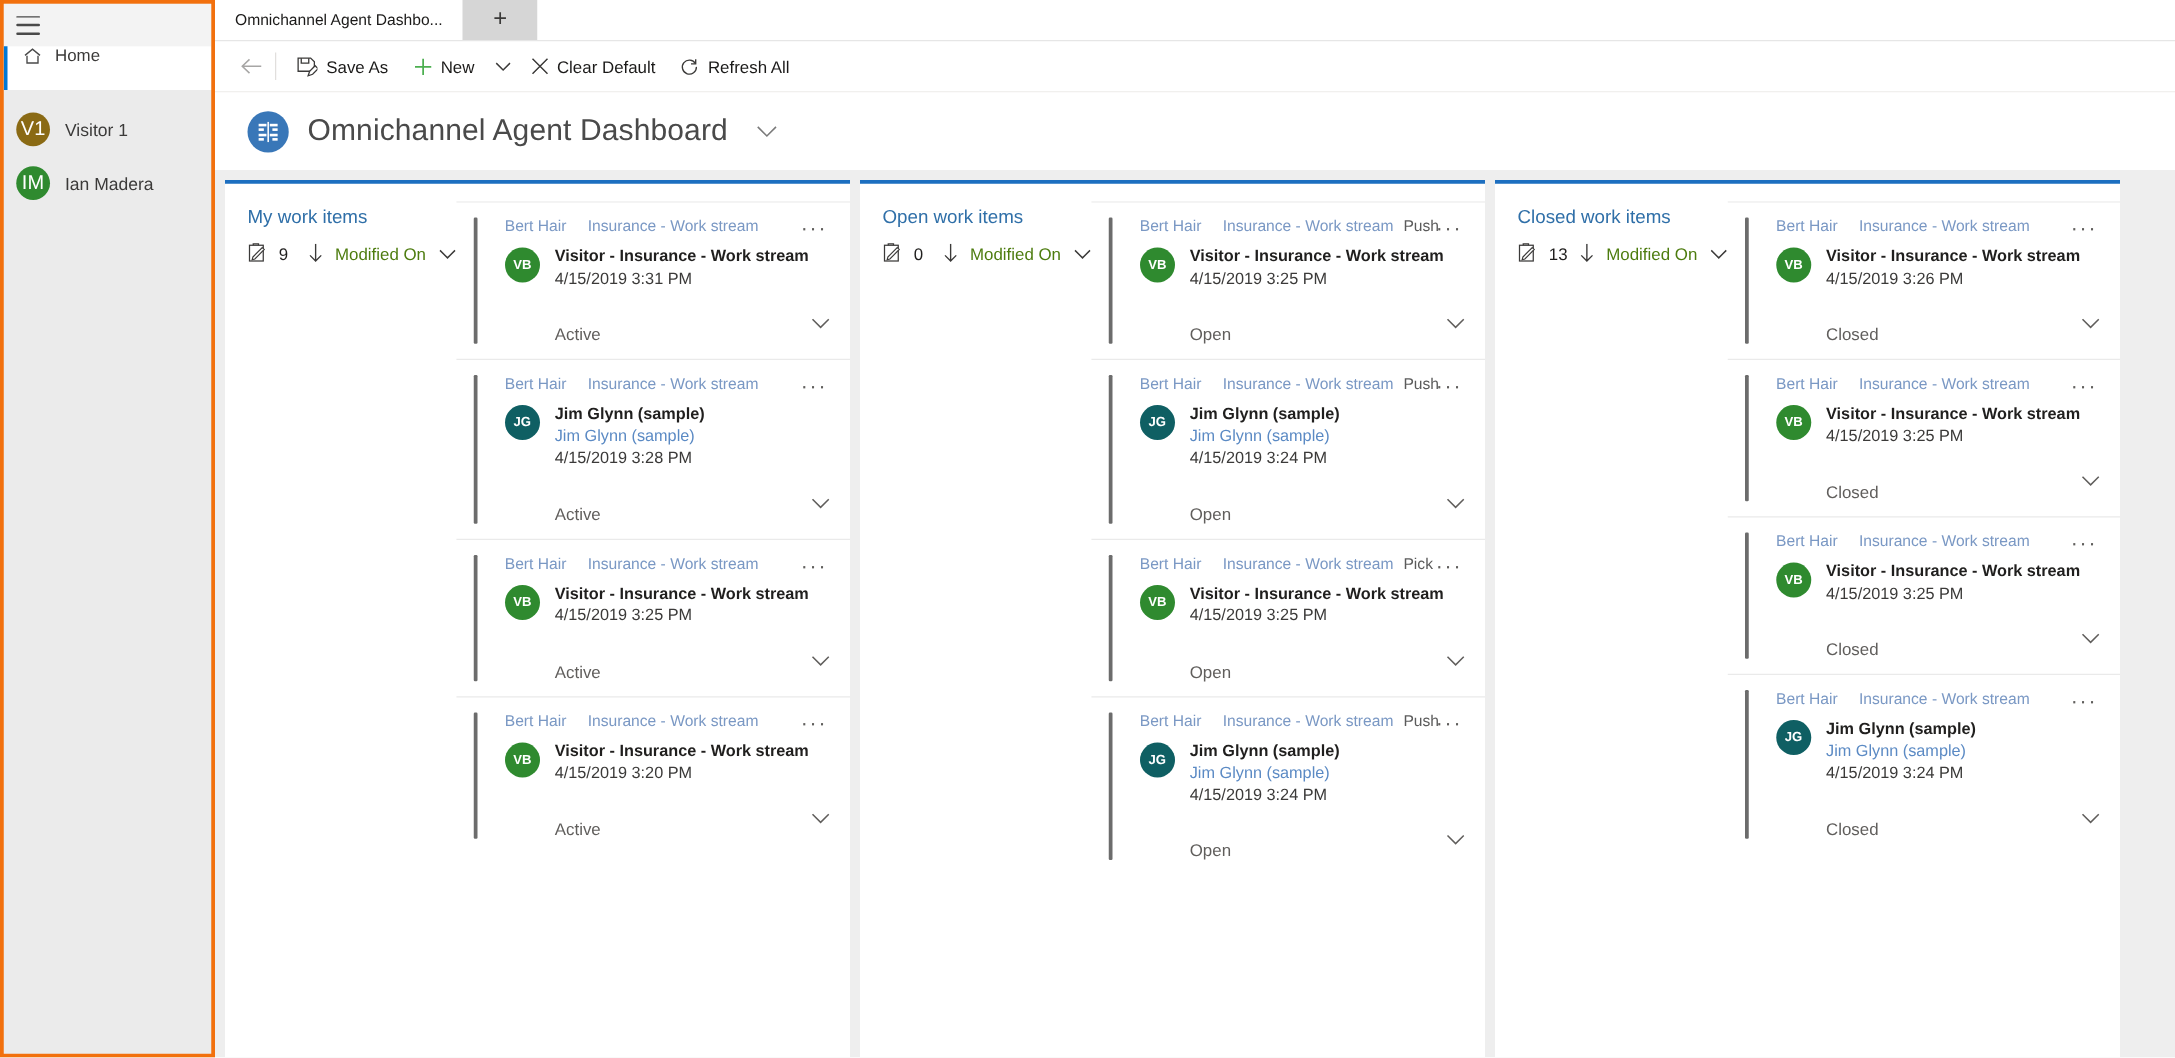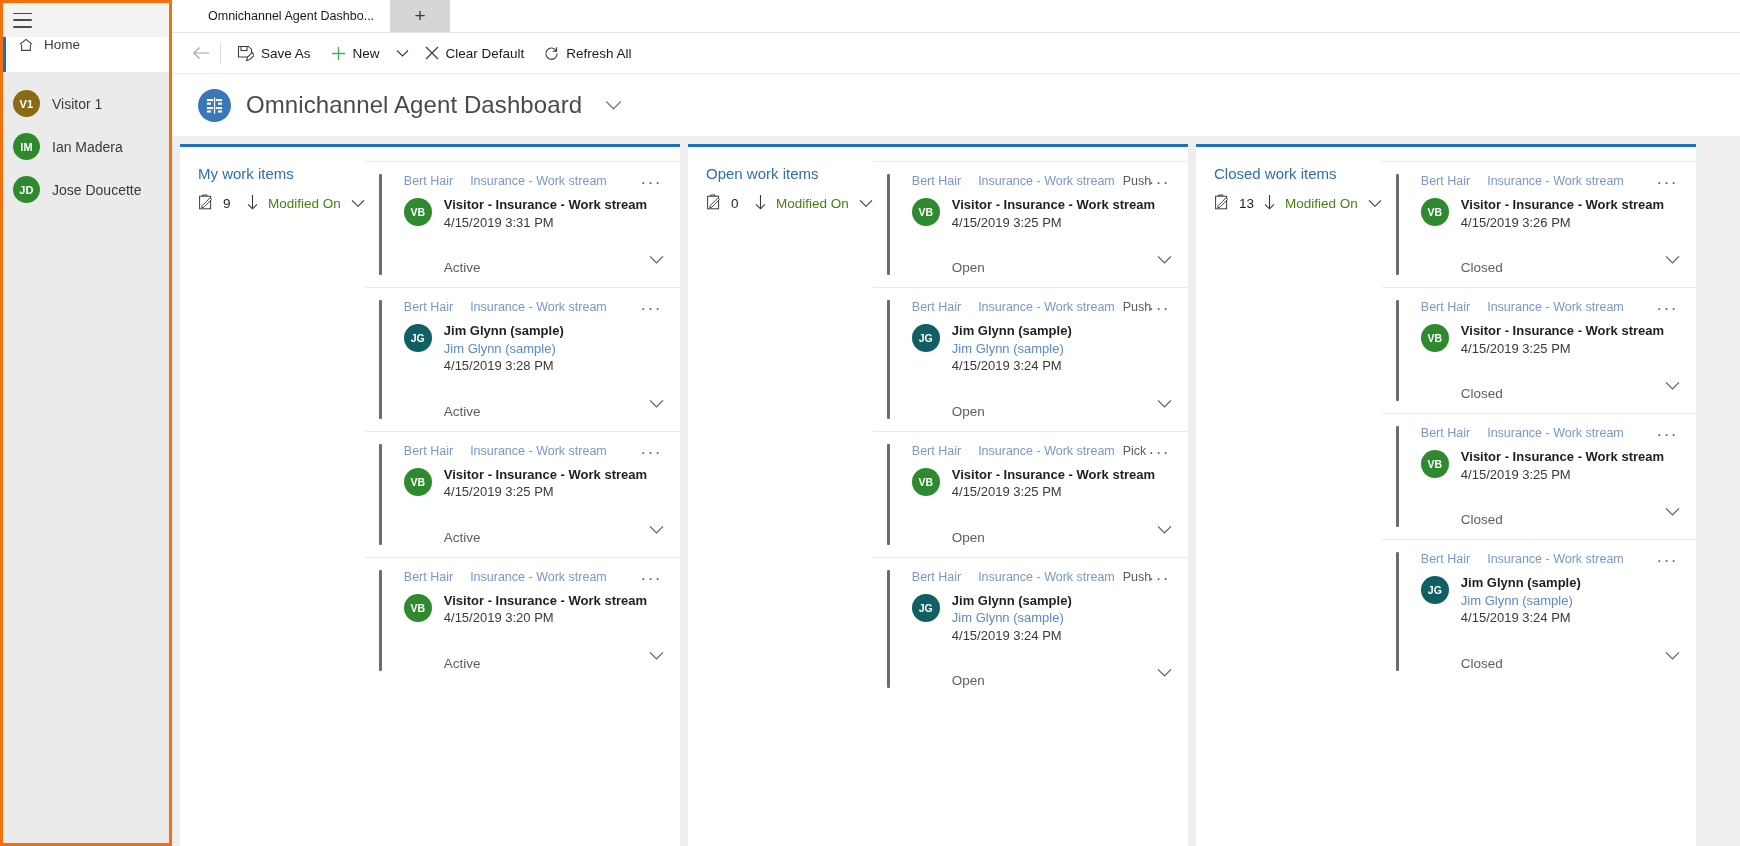--- a/index.html
+++ b/index.html
@@ -44,41 +44,41 @@
 
   .person-list { padding-top: 10px; }
   .person {
     display: flex; align-items: center; gap: 12px;
     padding: 8px 0 8px 10px;
     cursor: pointer;
   }
   .avatar {
     width: 27px; height: 27px; flex: 0 0 27px;
     border-radius: 50%;
-    color: #fff; font-size: 11px; font-weight: 700;
+    color: #fff; font-size: 16px; font-weight: 400;
     display: flex; align-items: center; justify-content: center;
     letter-spacing: .2px;
   }
   .person .pname { font-size: 14px; color: #3b3a39; }
 
   
   .main { flex: 1 1 auto; height: 846px; display: flex; flex-direction: column; background: #ffffff; min-width: 0; }
 
   
   .tabstrip {
     height: 33px; background: #ffffff;
     display: flex; align-items: flex-end;
     border-bottom: 1px solid #e6e6e6;
     position: relative;
   }
   .tab {
     height: 33px; display: flex; align-items: center;
     padding: 0 16px; font-size: 12.5px; color: #1b1a19;
     background: #ffffff; cursor: pointer;
-    max-width: 220px; white-space: nowrap; overflow: hidden; text-overflow: ellipsis; margin-left: 20px;
+    max-width: 220px; white-space: nowrap; overflow: hidden; text-overflow: ellipsis;
   }
   .tab.active { background: #ffffff; }
   .tab-newzone {
     height: 33px; width: 60px; background: #d6d6d6;
     display: flex; align-items: center; justify-content: center; cursor: pointer;
   }
   .tab-plus { font-size: 19px; color: #3b3a39; line-height: 1; font-weight: 300; }
   .tabstrip-rest { flex: 1 1 auto; background: #ffffff; height: 33px; }
 
   
@@ -187,24 +187,20 @@
     </div>
 
     <div class="person-list">
       <div class="person">
         <span class="avatar" style="background: rgb(138, 106, 20);">V1</span>
         <span class="pname">Visitor 1</span>
       </div>
       <div class="person">
         <span class="avatar" style="background: rgb(47, 138, 47);">IM</span>
         <span class="pname">Ian Madera</span>
-      </div>
-      <div class="person">
-        <span class="avatar" style="background: rgb(47, 138, 47);">JD</span>
-        <span class="pname">Jose Doucette</span>
       </div>
     </div>
   </div>
 
   <div class="main">
 
     <div class="tabstrip">
       <div class="tab active">Omnichannel Agent Dashbo...</div>
       <div class="tab-newzone">
         <span class="tab-plus">+</span>

